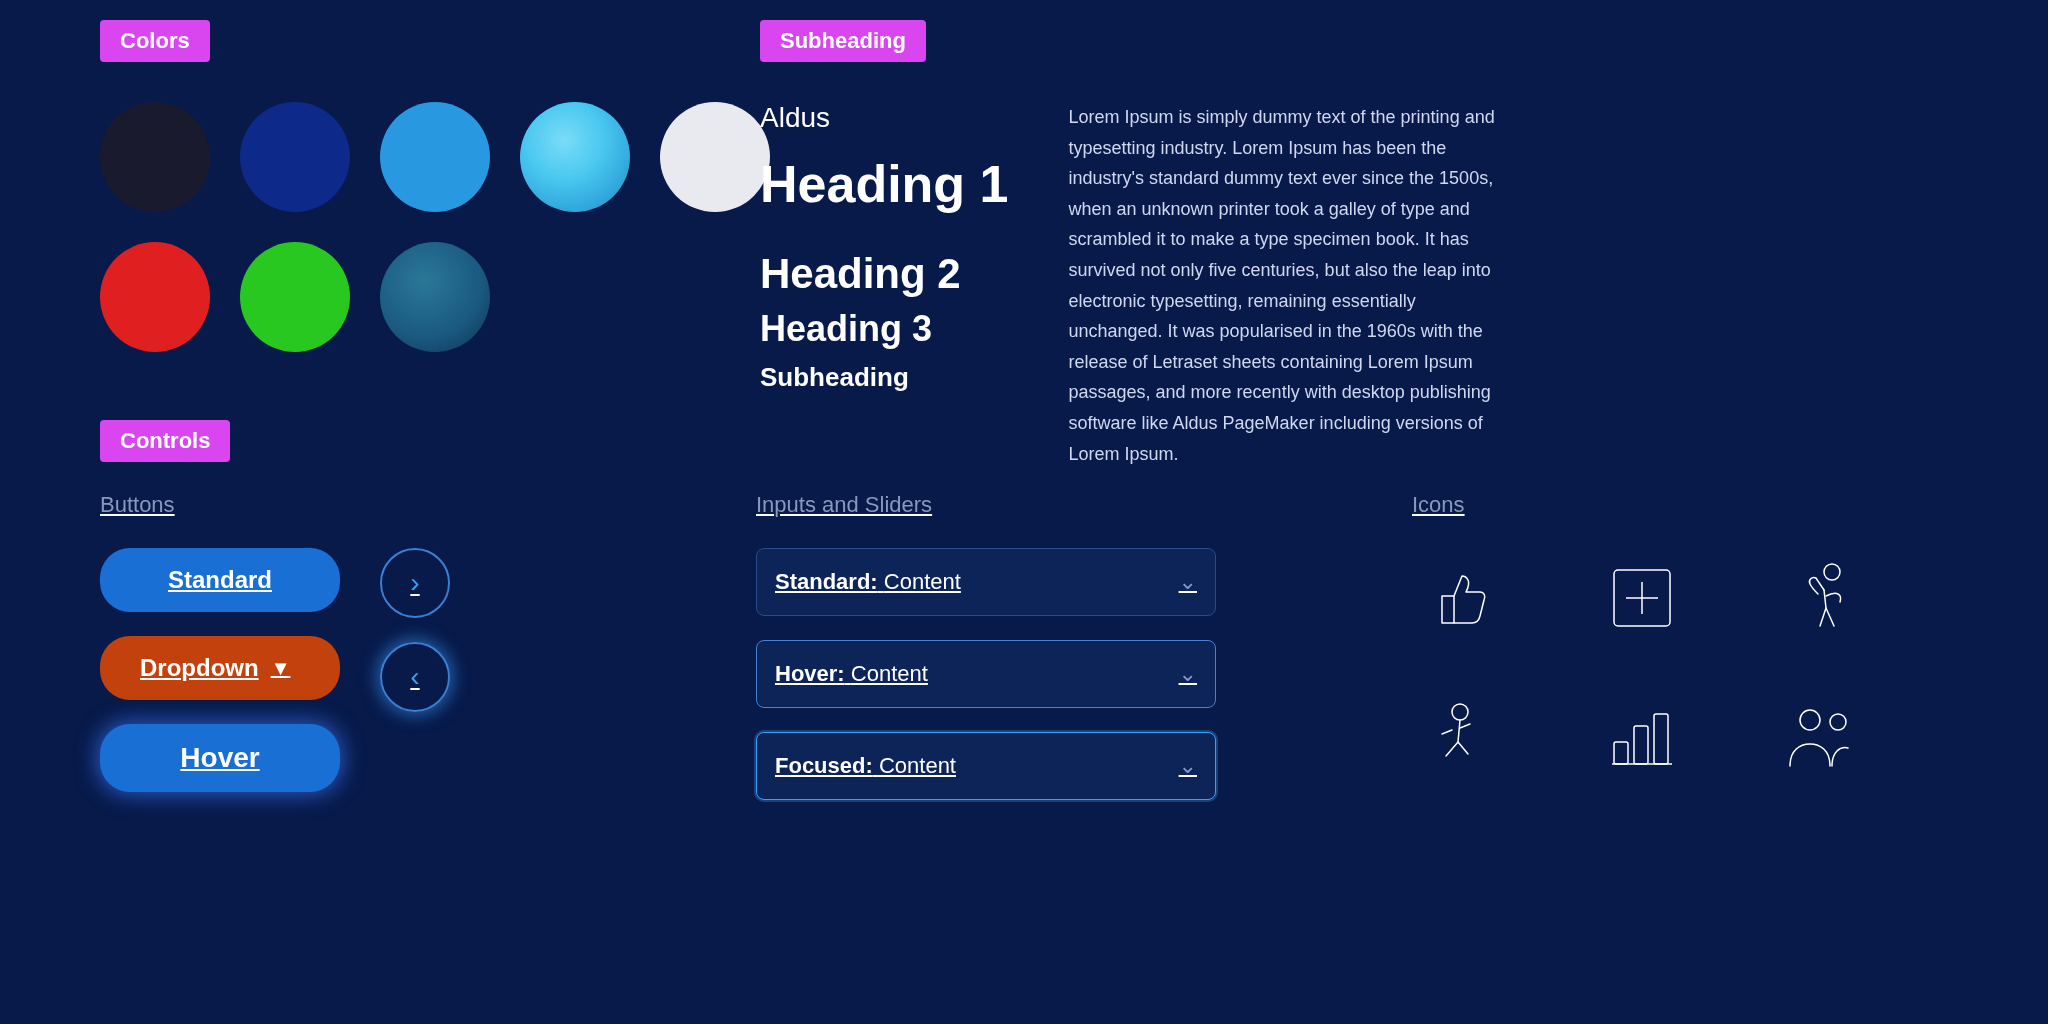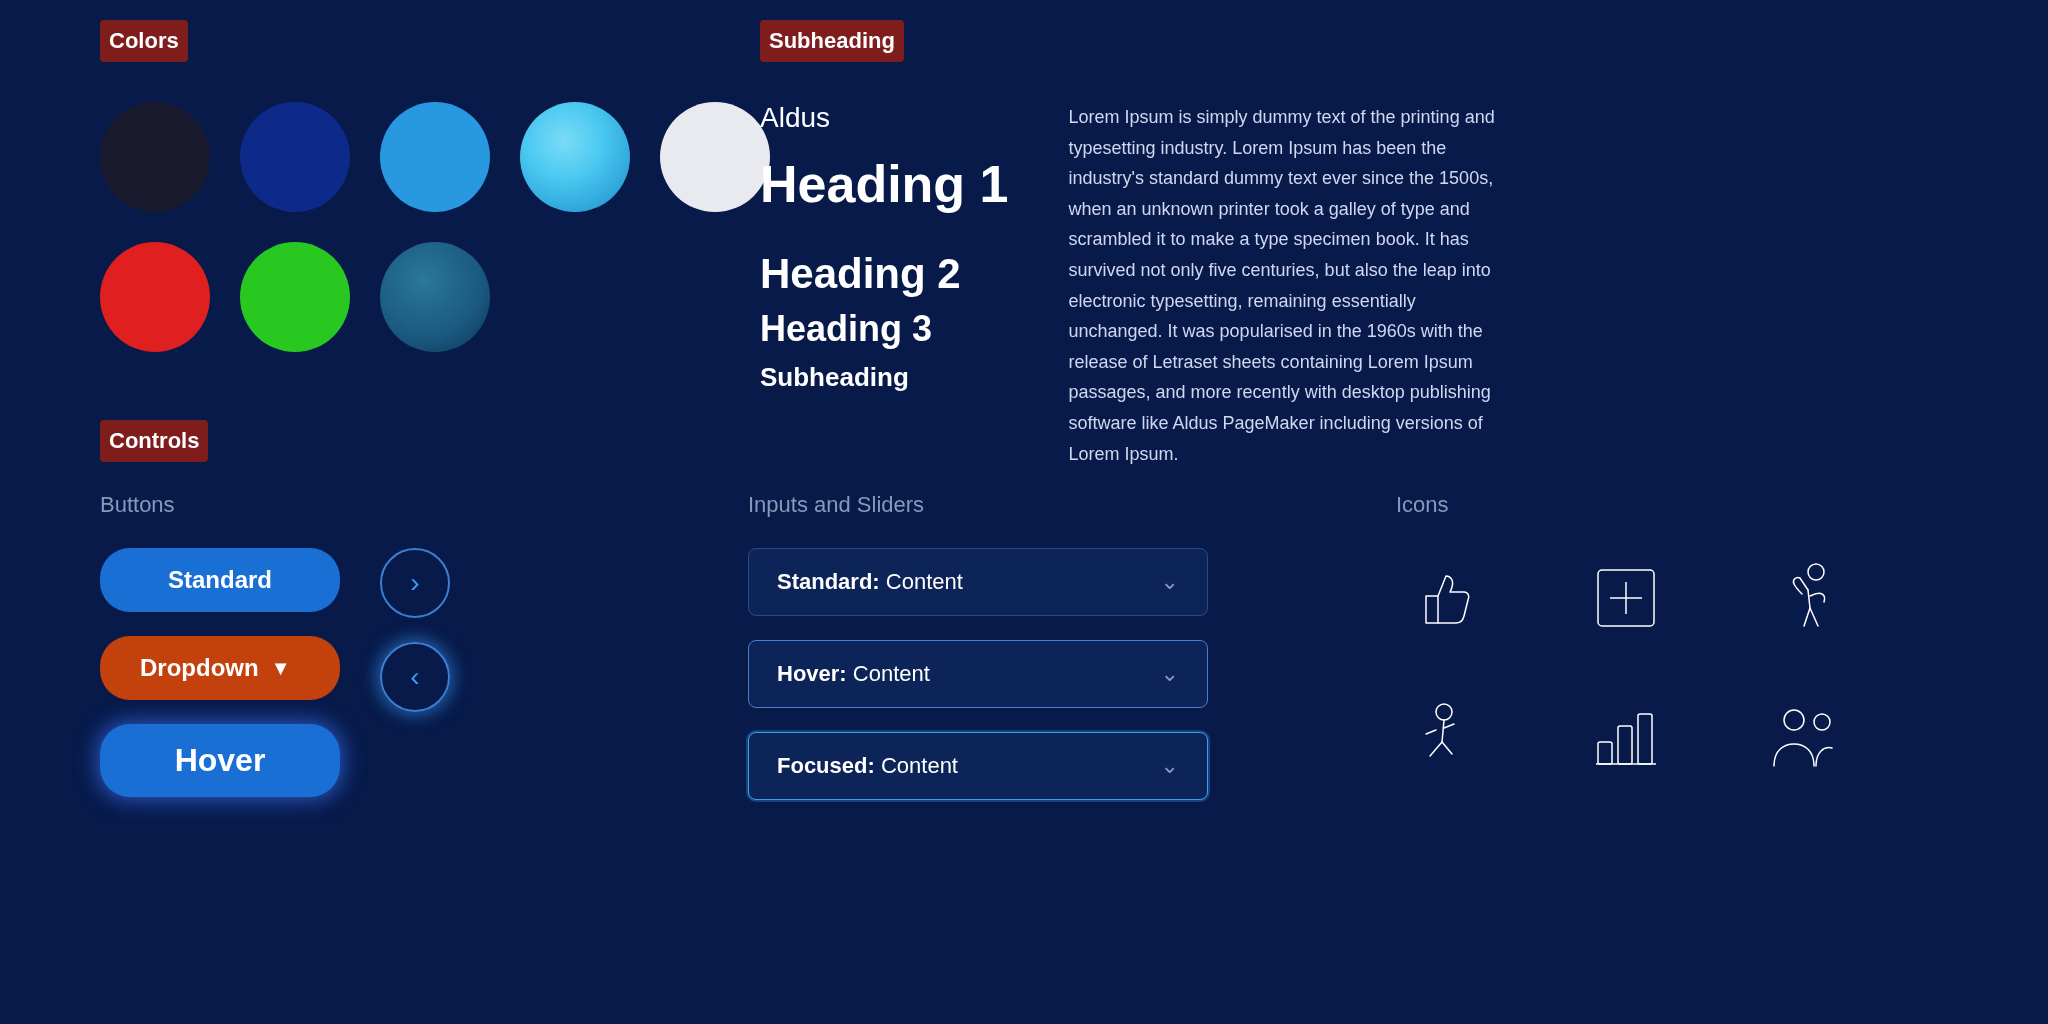--- a/index.html
+++ b/index.html
@@ -7,23 +7,23 @@
     body {
       background-color: #071a4a;
       color: #ffffff;
       font-family: Arial, sans-serif;
       width: 2048px;
       min-height: 1024px;
       overflow: hidden;
     }
 
     .section-badge {
-      background-color: #7f1d1d;
-      color: #ffffff;
-      padding: 8px 9px;
+      background-color: #d946ef;
+      color: #ffffff;
+      padding: 8px 20px;
       border-radius: 4px;
       font-size: 22px;
       font-weight: 600;
       display: inline-block;
     }
 
     
     .colors-section {
       position: absolute;
       top: 20px;
@@ -106,21 +106,22 @@
       left: 100px;
       width: 1900px;
     }
 
     .controls-header {
       margin-bottom: 30px;
     }
 
     .controls-columns {
       display: flex;
-      gap: 8px;
+      gap: 16px;
+      text-decoration: underline;
     }
 
     
     .buttons-column {
       width: 580px;
     }
 
     .column-label {
       font-size: 22px;
       color: #8899bb;
@@ -164,21 +165,21 @@
       display: flex;
       align-items: center;
       gap: 12px;
     }
 
     .btn-hover {
       background-color: #1a6fd4;
       border: none;
       border-radius: 30px;
       color: #ffffff;
-      font-size: 32px;
+      font-size: 28px;
       font-weight: 700;
       padding: 18px 50px;
       cursor: pointer;
       min-width: 240px;
       box-shadow: 0 0 20px 4px rgba(60, 120, 255, 0.6);
     }
 
     .circle-buttons {
       display: flex;
       flex-direction: column;
@@ -214,21 +215,21 @@
       flex-direction: column;
       gap: 24px;
     }
 
     .select-control {
       background-color: #0d2458;
       border: 1.5px solid #2a4a8a;
       border-radius: 8px;
       color: #ffffff;
       font-size: 22px;
-      padding: 20px 28px;
+      padding: 20px 18px;
       display: flex;
       align-items: center;
       justify-content: space-between;
       cursor: pointer;
       width: 460px;
     }
 
     .select-control.hover-state {
       border-color: #4a7fd4;
     }

